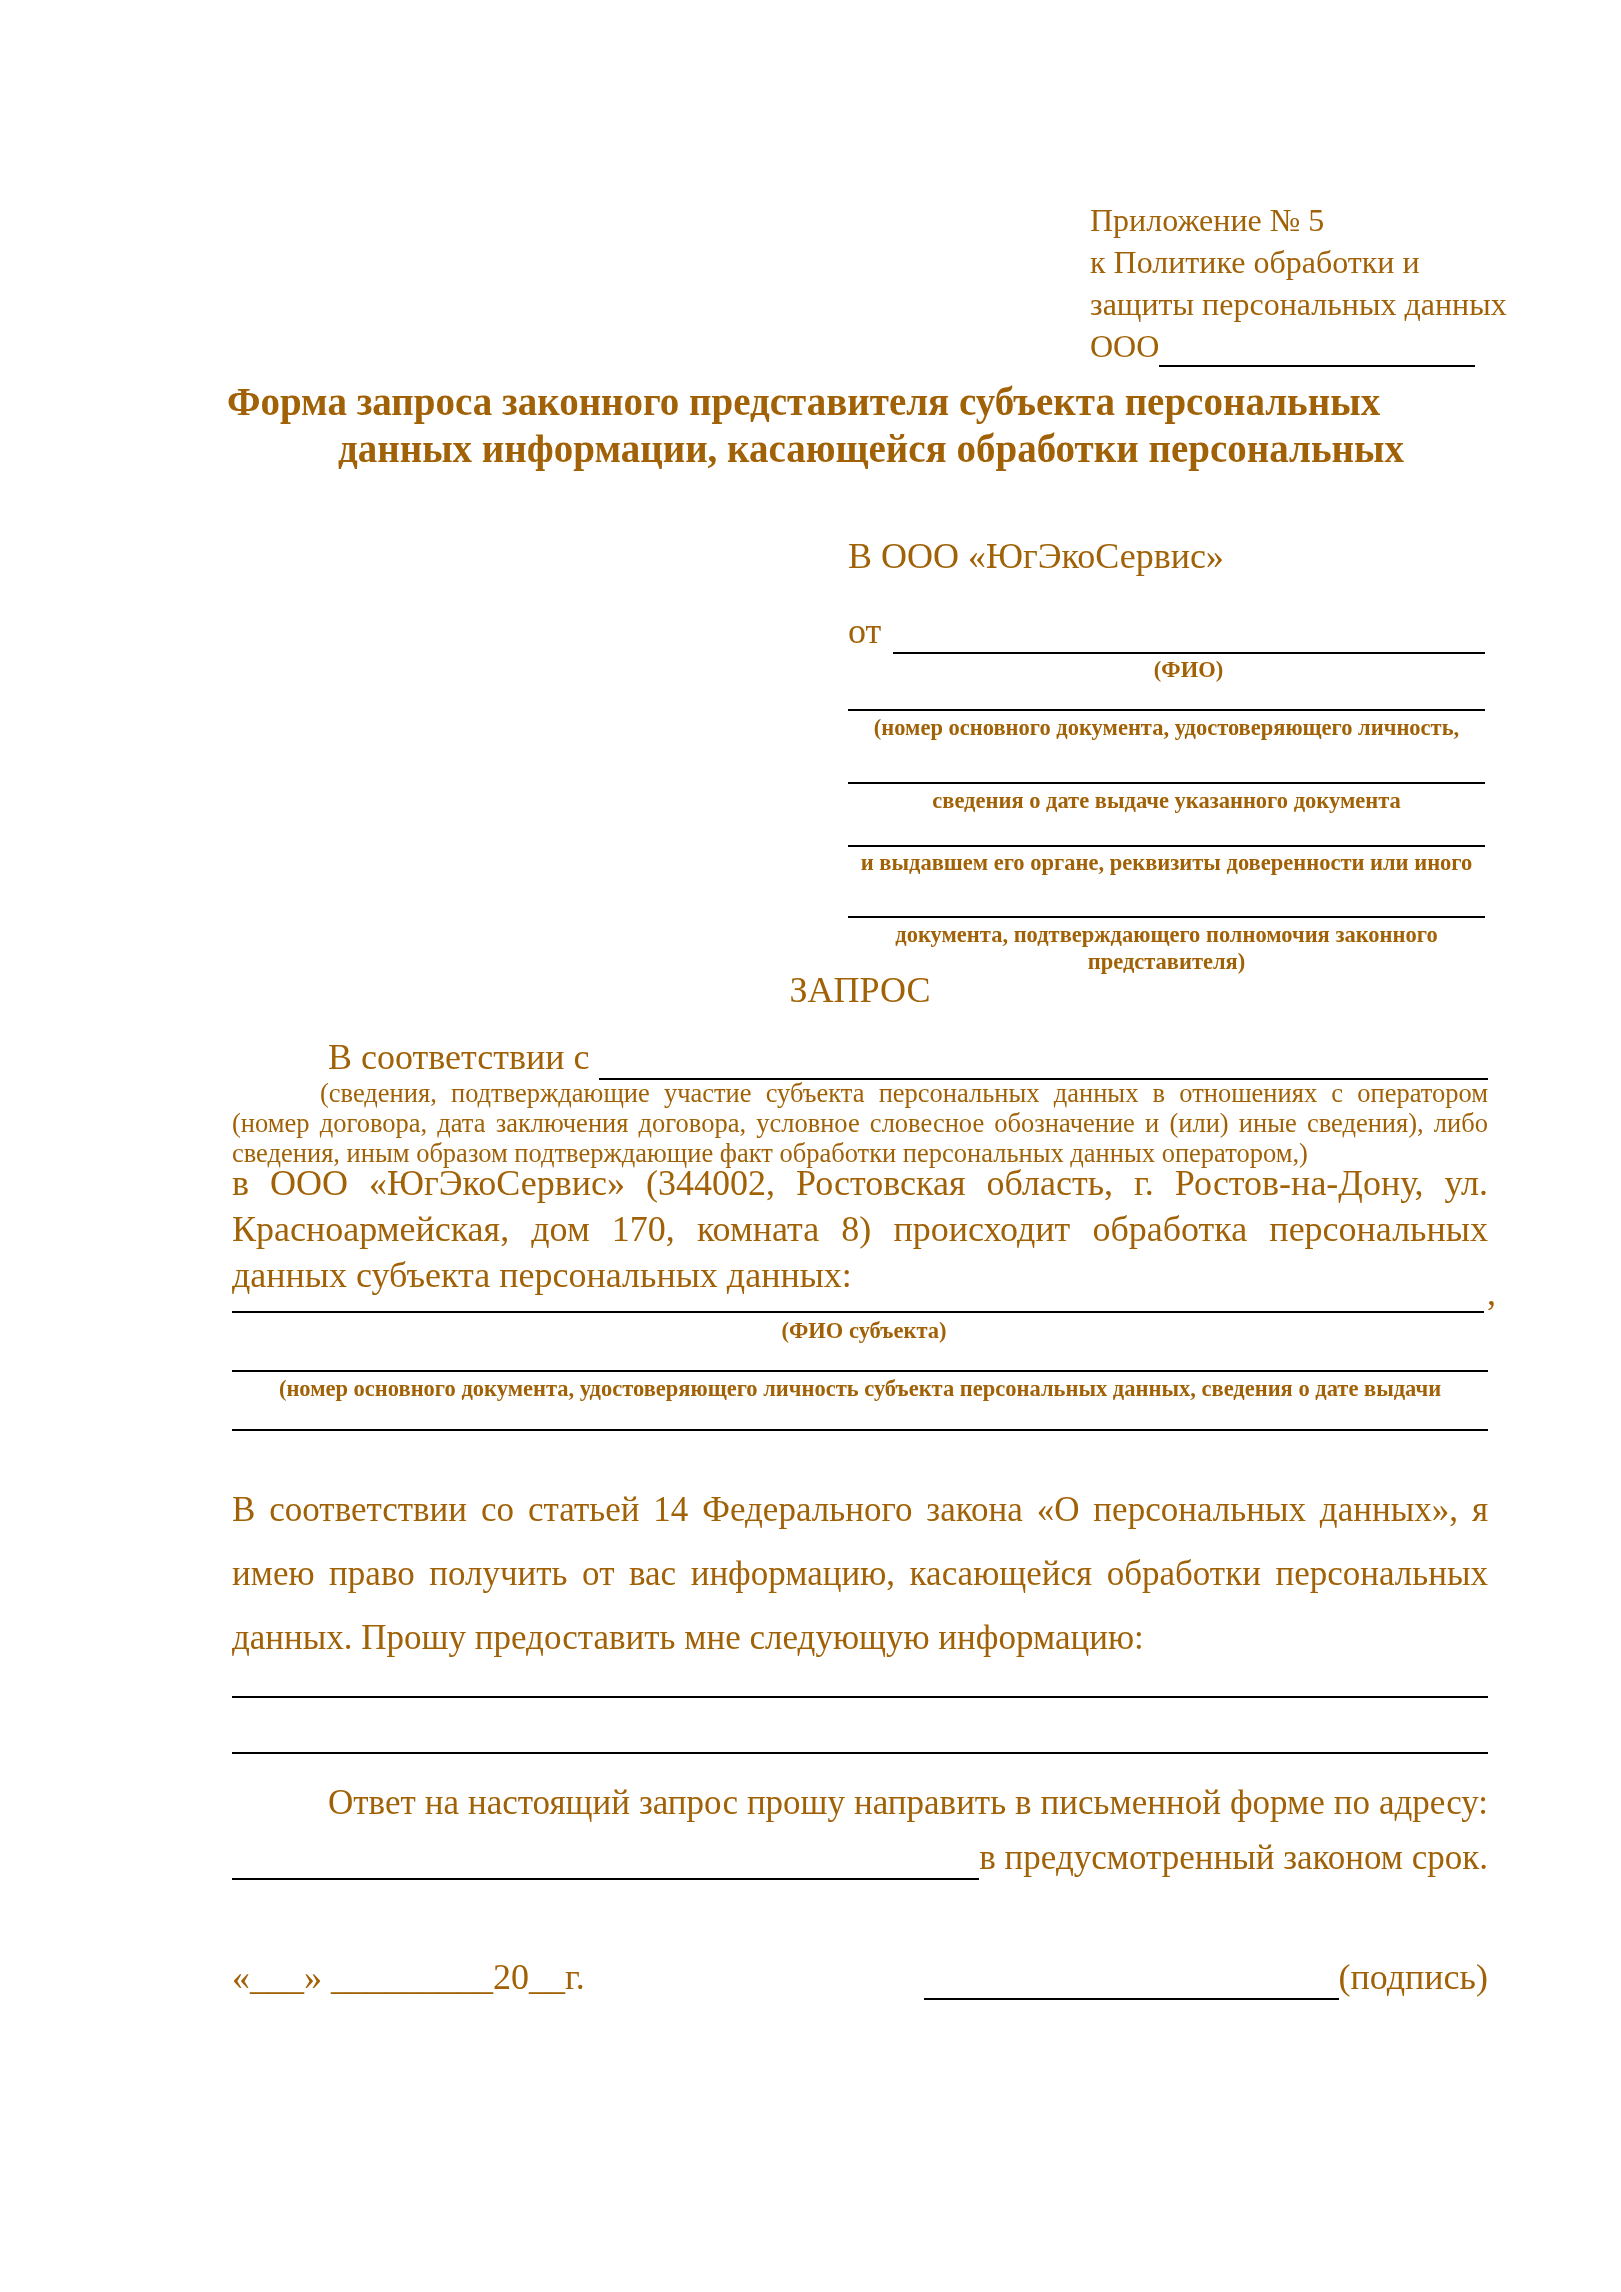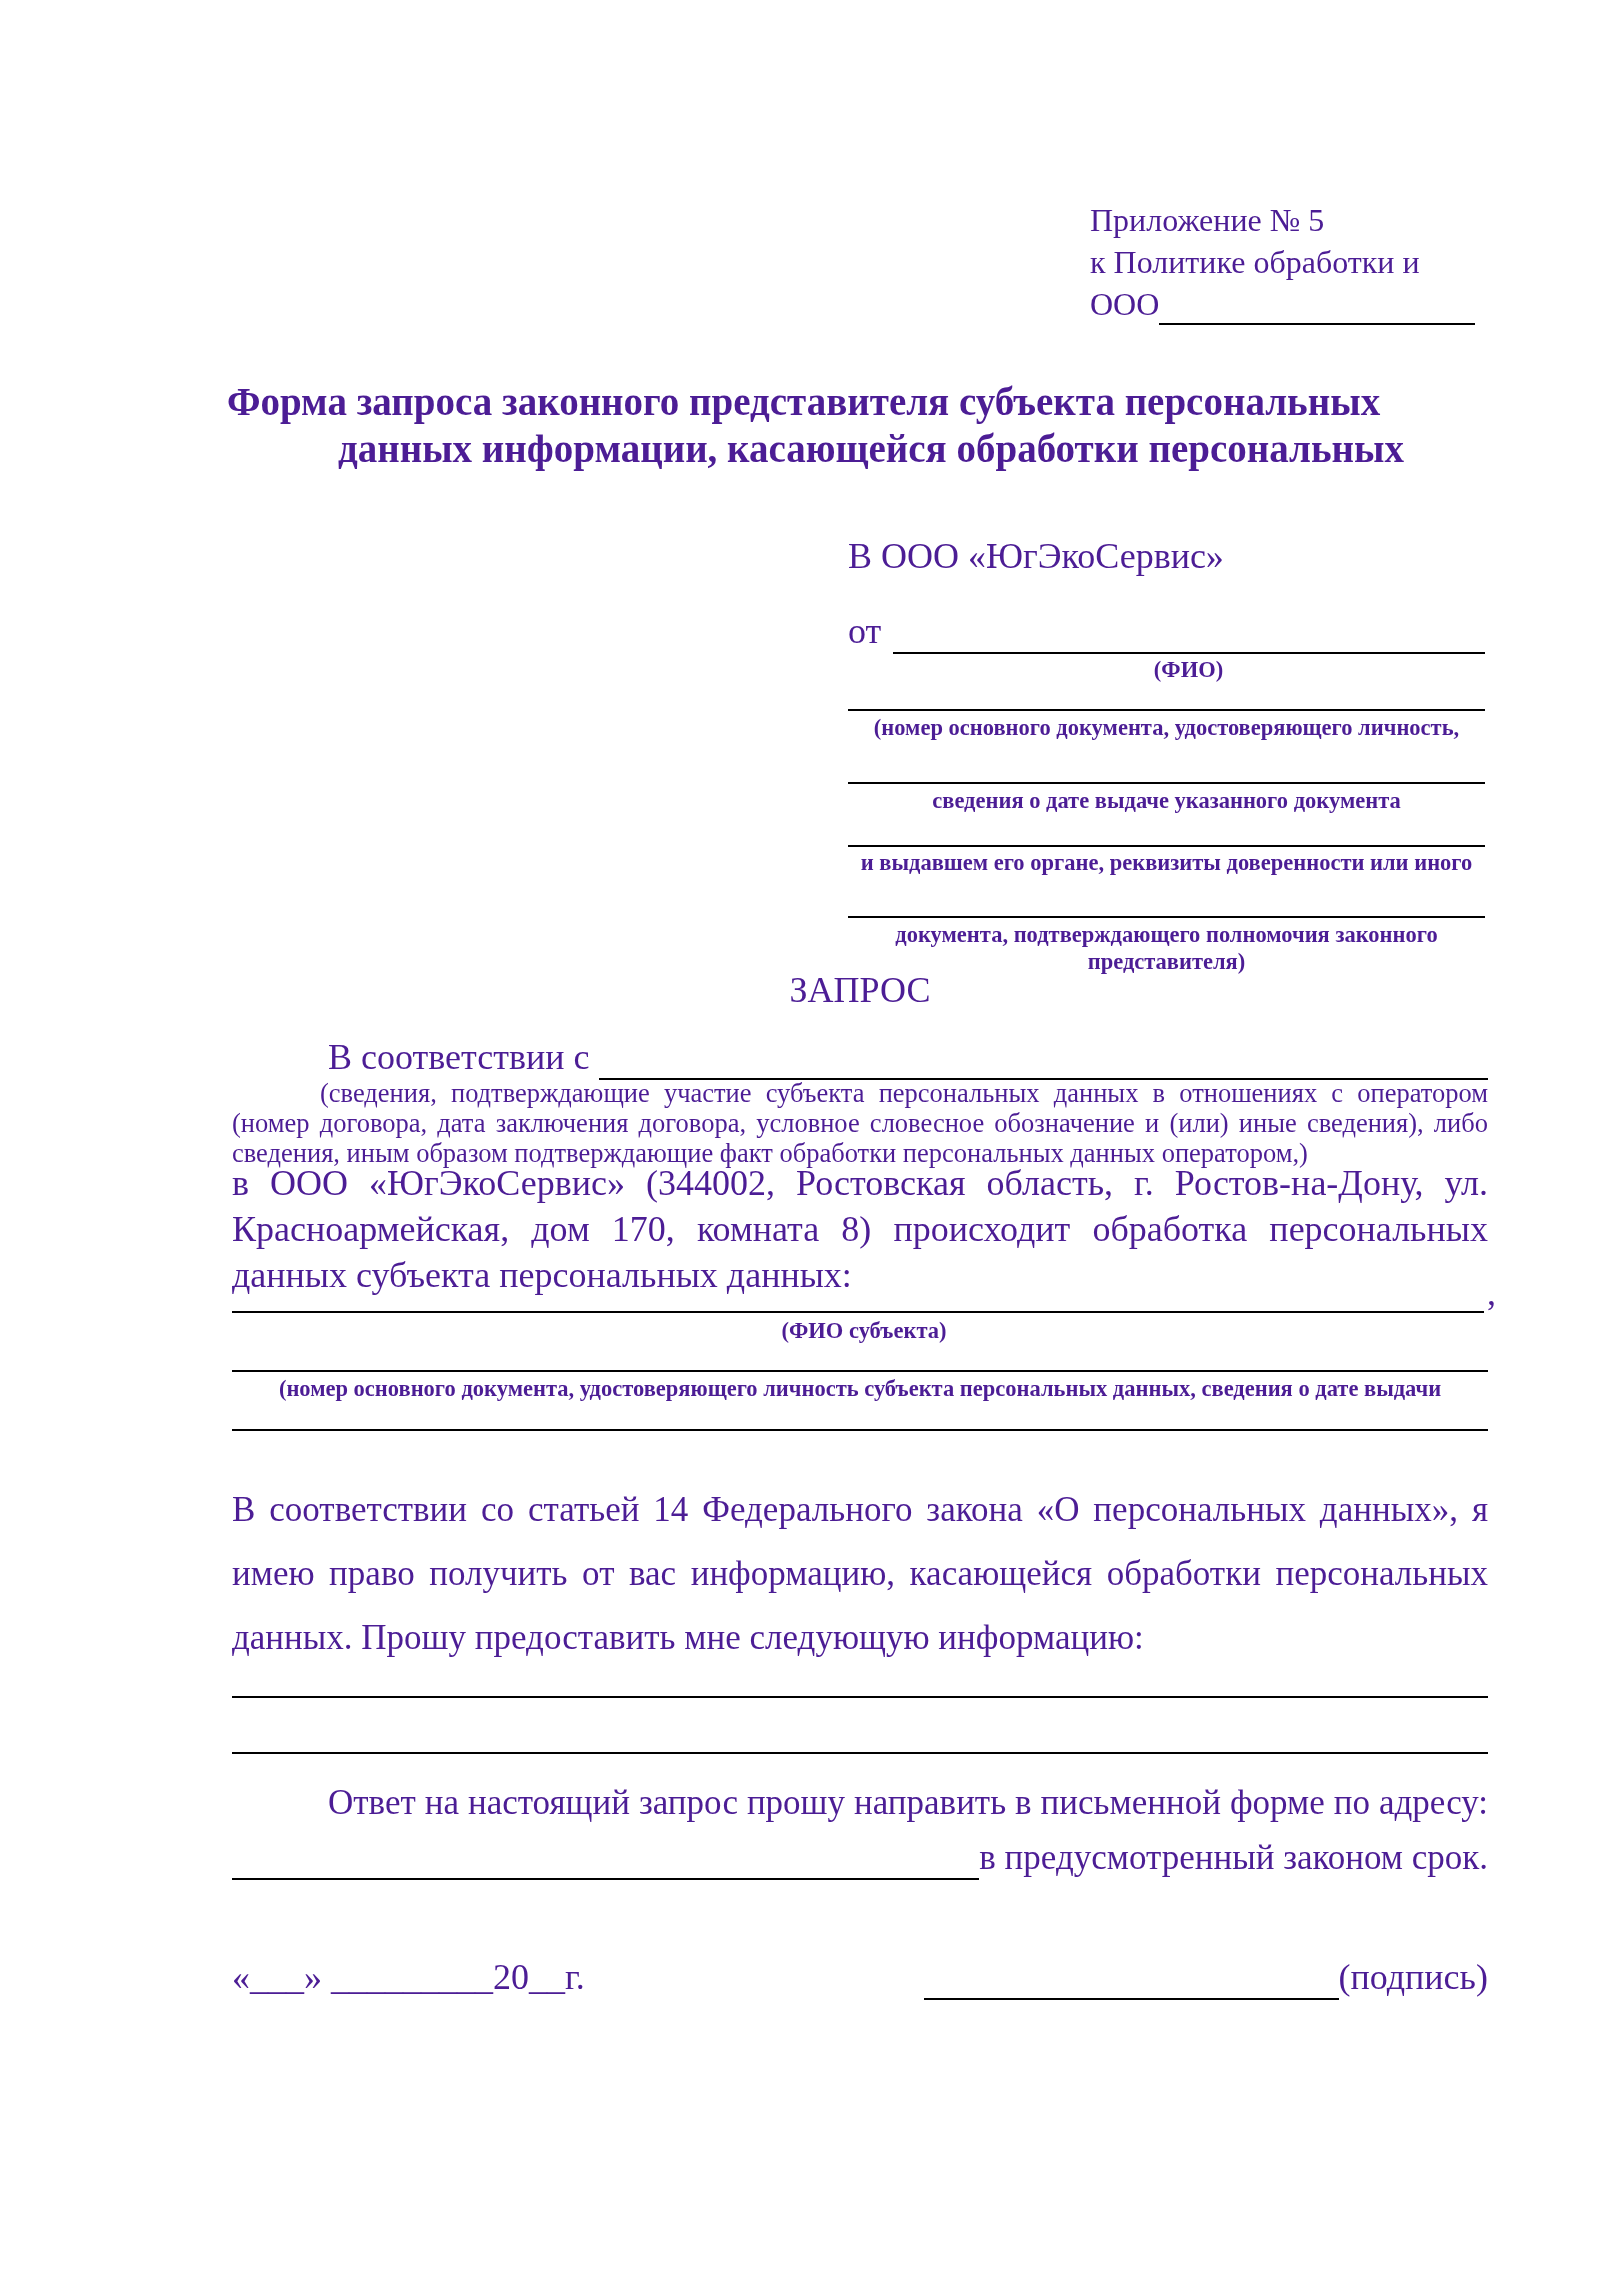--- a/index.html
+++ b/index.html
@@ -1,20 +1,20 @@
 <!DOCTYPE html>
 <html><head>
 <meta charset="utf-8">
 <style>
   html,body{margin:0;padding:0;background:#ffffff;}
   .page{
     position:relative;
     width:1621px;height:2293px;
     background:#fff;
-    color:#4c1d95;
+    color:#a16207;
     font-family:"Liberation Serif","DejaVu Serif",serif;
     overflow:hidden;
   }
   .abs{position:absolute;}
   
   .fill{border-bottom:2.9px solid #000;}
   .u{border-top:2.9px solid #000;height:0;}
   .cap{font-size:22.5px;line-height:27.4px;text-align:center;font-weight:bold;}
 
   #appendix{left:1090px;top:199px;font-size:32px;line-height:42px;white-space:nowrap;}
@@ -73,20 +73,21 @@
   #footer .sig-cap{white-space:nowrap;}
 </style>
 </head>
 <body>
 
 <div class="page">
 
   <div class="abs" id="appendix">
     <div>Приложение № 5</div>
     <div>к Политике обработки и</div>
+    <div>защиты персональных данных</div>
     <div class="ooo-row">
       <span>ООО</span>
       <span class="fill"></span>
     </div>
   </div>
 
   <div class="abs" id="title">
     <div class="l1">Форма запроса законного представителя субъекта персональных</div>
     <div class="l2">данных информации, касающейся обработки персональных</div>
   </div>

